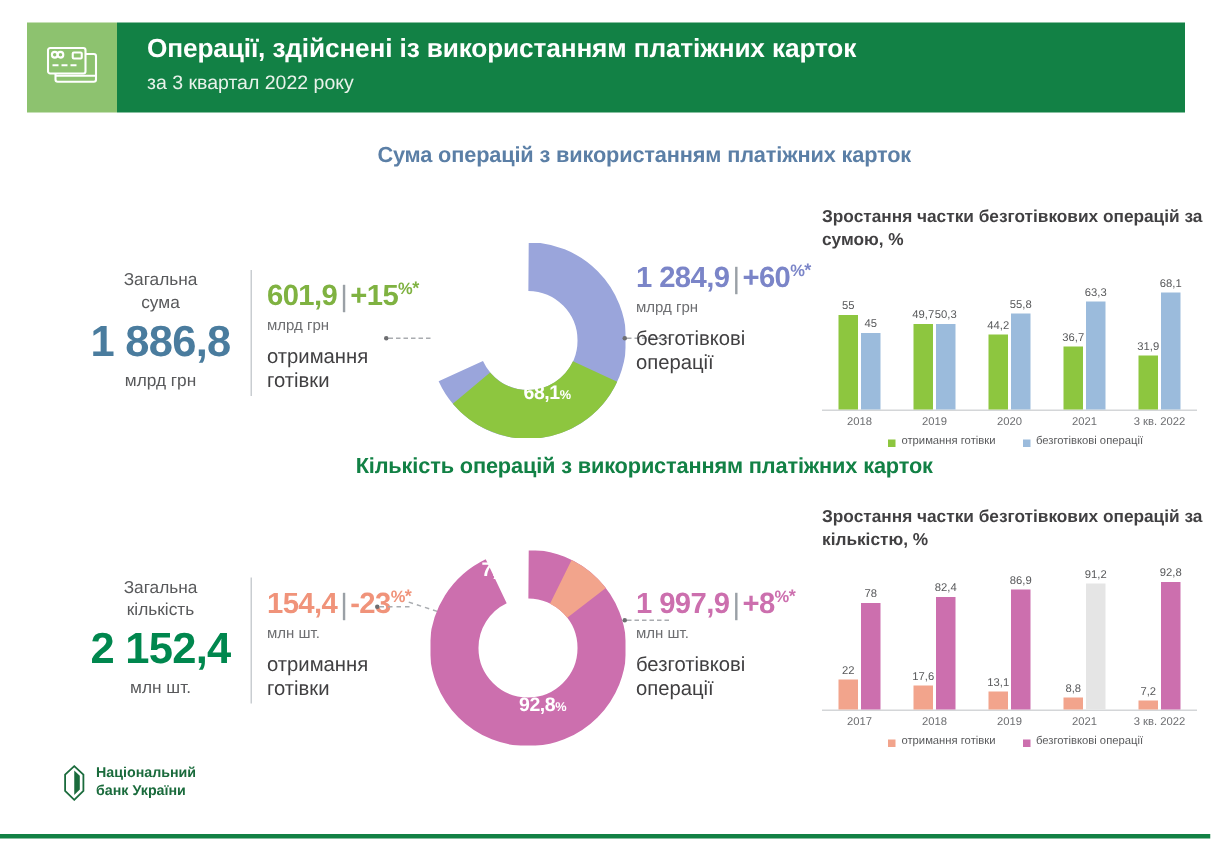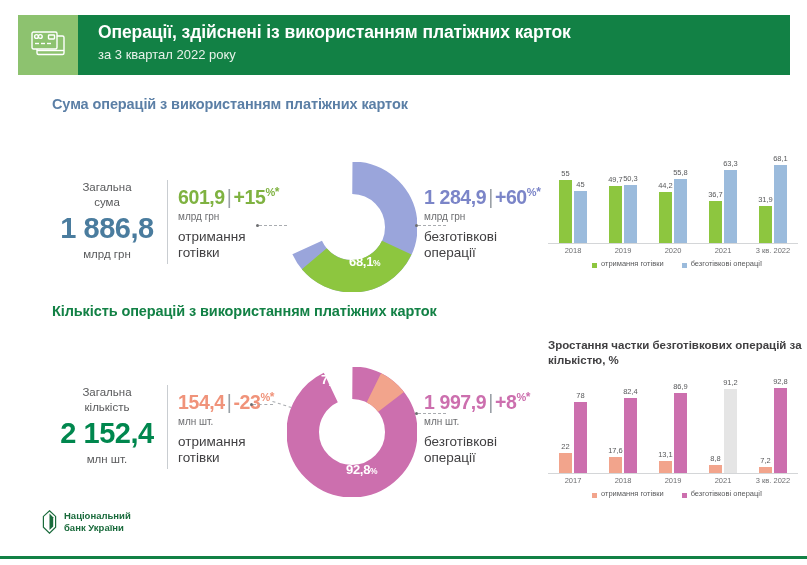--- a/index.html
+++ b/index.html
@@ -12,21 +12,21 @@
   #page { position: relative; width: 807px; height: 565px; background:#fff;text-decoration:underline; }
 
   
   .header { position:absolute; left:18px; top:15px; width:772px; height:60px; display:flex; }
   .header-icon-box { width:60px; height:60px; background:#8DC26F; display:flex; align-items:center; justify-content:center; flex:0 0 60px; }
   .header-text-box { flex:1; background:#128145; padding:7px 0 0 20px; }
   .header-title { color:#ffffff; font-size:17.5px; font-weight:bold; letter-spacing:-0.1px; line-height:1.25; white-space:nowrap; }
   .header-sub { color:#e8f2ea; font-size:13px; margin-top:3px; font-weight:normal; }
 
   
-  .section { position:absolute; left:0; width:807px; }
+  .section { position:absolute; left:0; width:807px;text-align:center; }
   .section-title { font-size:14.5px; font-weight:bold; letter-spacing:-0.1px; }
   .sec1 { top:96px; }
   .sec2 { top:303px; }
   .sec1 .section-title { color:#5B7FA6; }
   .sec2 .section-title { color:#128145; }
   .title-pad { padding-left:52px; }
 
   
   .total-block { position:absolute; left:48px; width:118px; text-align:center; }
   .total-label { color:#58595B; font-size:11.5px; line-height:1.32; }
@@ -137,32 +137,33 @@
       <span>31,9</span><small>%</small>
     </div>
     <div class="donut-pct" style="left:62px; top:92px;">
       <span>68,1</span><small>%</small>
     </div>
   </div>
 
   <div class="leader" style="left:418px; top:225px; width:28px;"></div>
   <div class="leader-dot" style="left:415px; top:224px;"></div>
 
-  <div class="stat s-violet" style="left:424px; top:186px; width:120px;">
+  <div class="stat s-violet" style="left:424px; top:174px; width:120px;">
     <div class="stat-main">
       <span>1 284,9</span><span class="sep">|</span><span>+60</span><span class="stat-pct">%</span><span class="stat-star">*</span>
     </div>
     <div class="stat-unit">млрд грн</div>
     <div class="stat-desc">
       <span>безготівкові</span><br>
       <span>операції</span>
     </div>
   </div>
 
   <div class="chart" style="left:548px; top:138px;">
+    <div class="chart-title">Зростання частки безготівкових операцій за сумою, %</div>
     <div class="chart-plot">
         <div class="bargroup" style="left: 11px;">
           <div class="bar" style="width: 13px; background: rgb(141, 198, 63); height: 63.25px;">
             <span class="bar-label">55</span>
           </div>
           <div class="bar" style="width: 13px; background: rgb(155, 187, 220); height: 51.75px;">
             <span class="bar-label">45</span>
           </div>
         </div>
         <div class="bargroup" style="left: 61px;">

